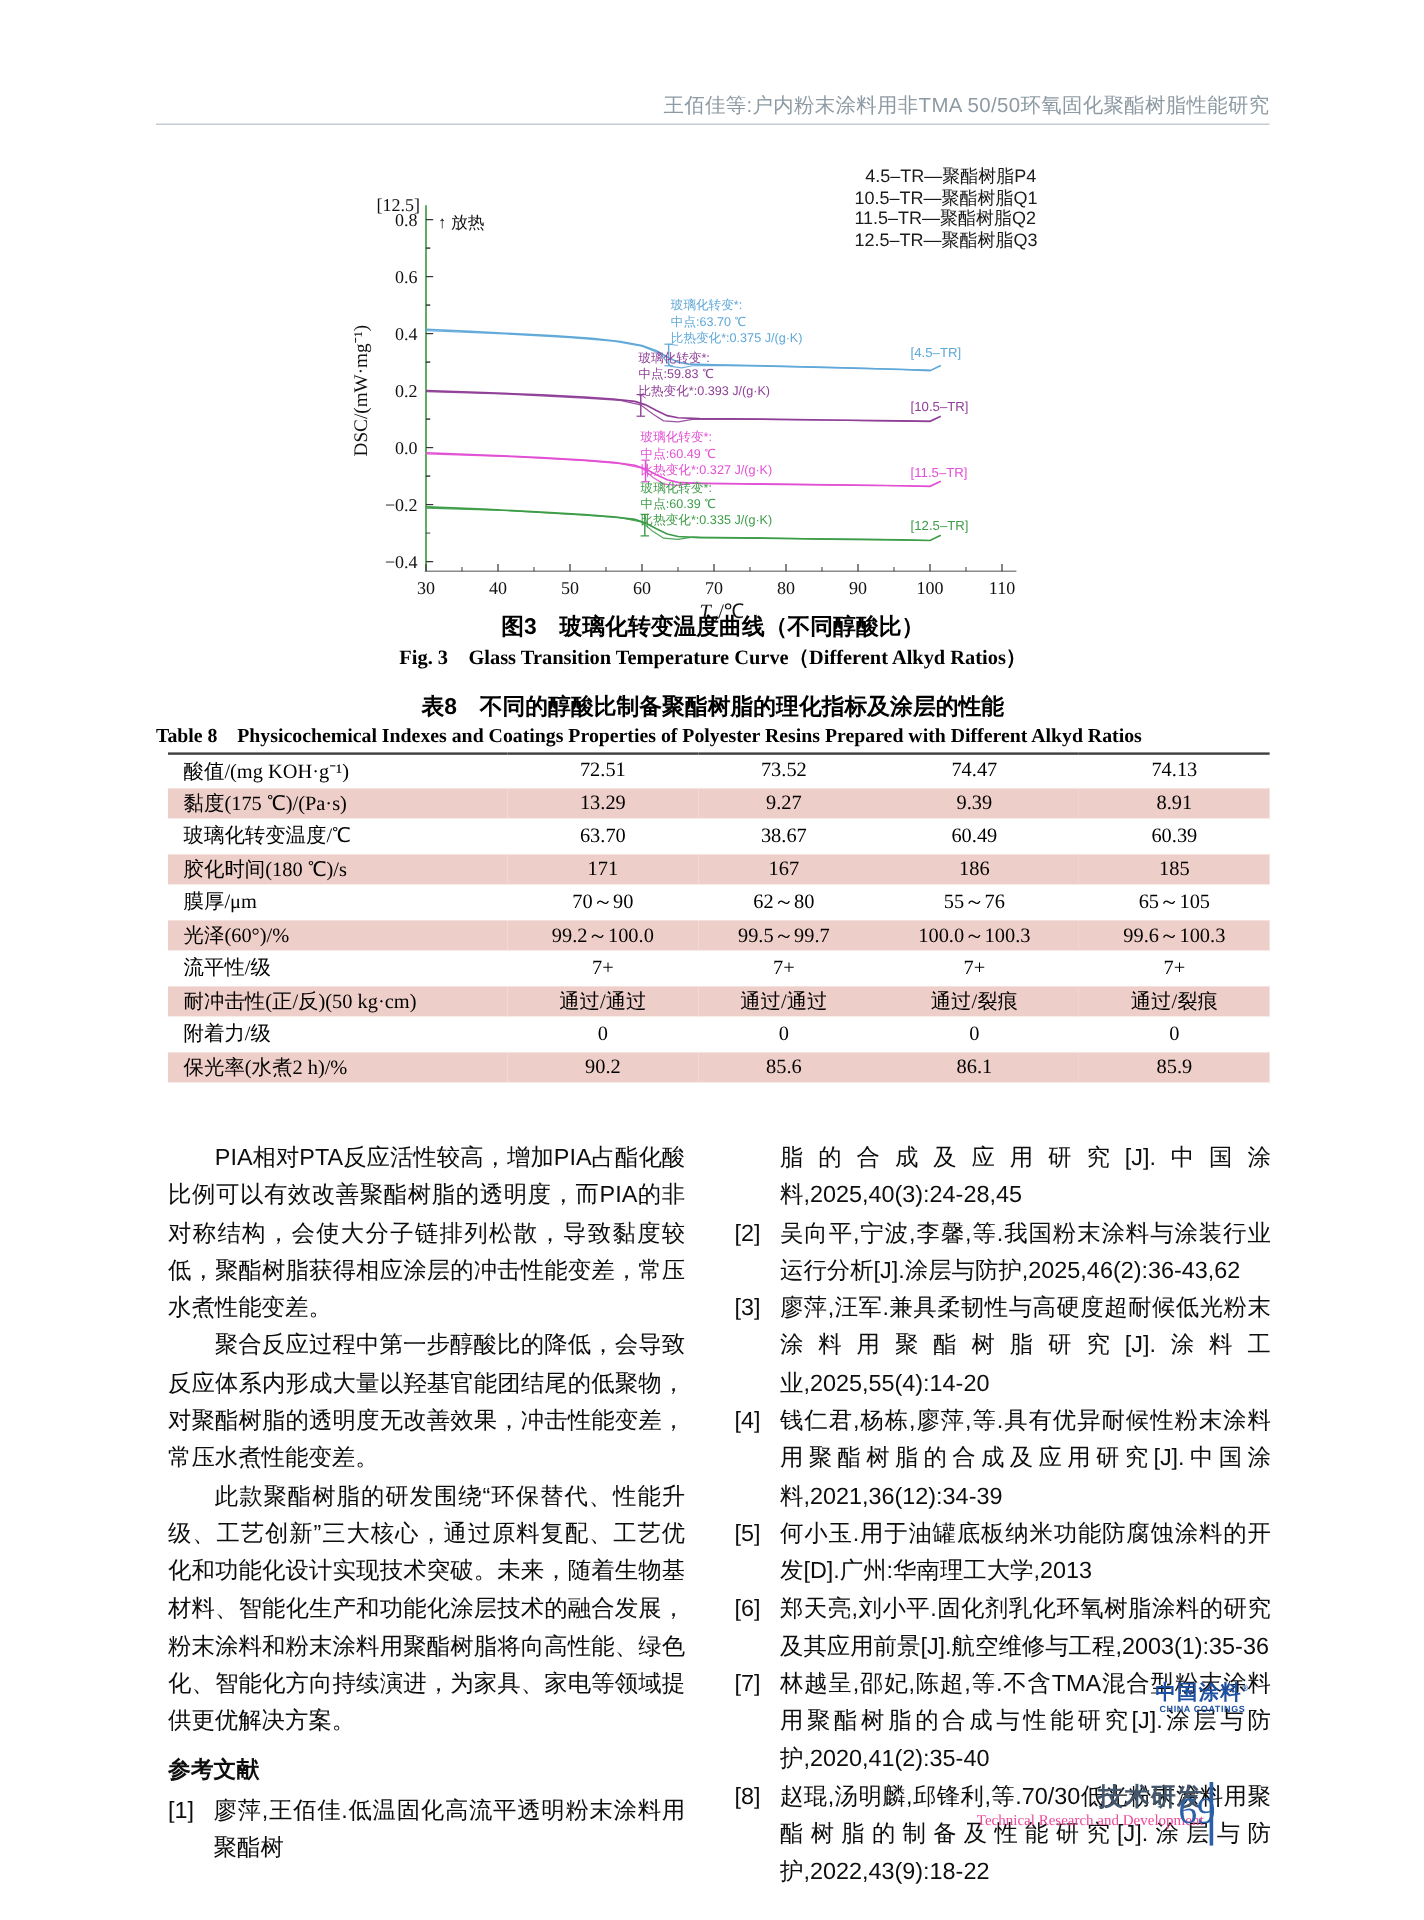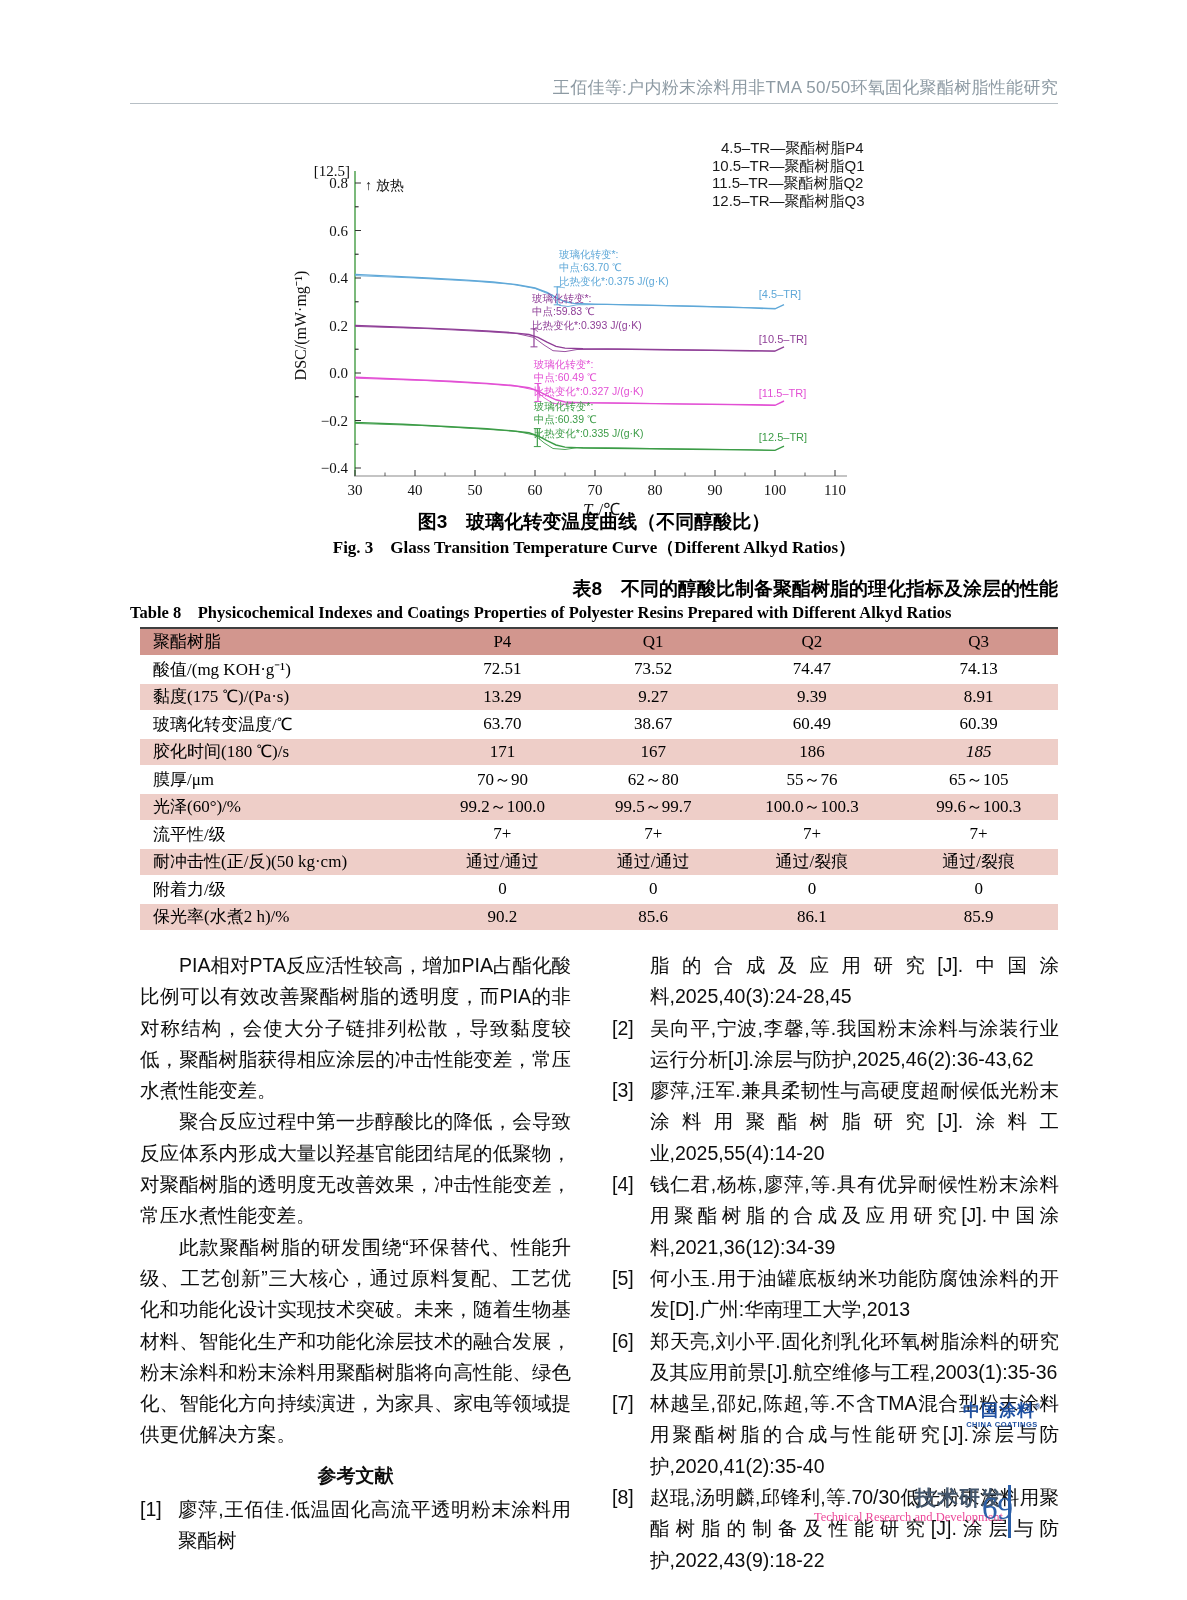--- a/index.html
+++ b/index.html
@@ -10,35 +10,35 @@
   .head-rule{position:absolute;top:103px;left:130px;width:928px;height:1px;background:#b7bfc5}
 
   .legend{position:absolute;left:712px;top:139px;font-family:Liberation Sans, sans-serif;
           font-size:15px;line-height:17.5px;color:#1a1a1a}
   #chart{position:absolute;left:290px;top:133px;width:580px;height:385px}
 
   .caption-zh{position:absolute;left:130px;top:509px;width:928px;text-align:center;
               font-size:19px;font-weight:bold;color:#000}
   .caption-en{position:absolute;left:130px;top:536px;width:928px;text-align:center;
               font-family:"Liberation Serif",serif;font-size:17px;font-weight:bold;color:#000}
-  .tbl-title-zh{position:absolute;left:130px;top:576px;width:928px;text-align:right;
+  .tbl-title-zh{position:absolute;left:130px;top:576px;width:928px;text-align:center;
                 font-size:19px;font-weight:bold;color:#000}
   .tbl-title-en{position:absolute;left:130px;top:602px;width:928px;text-align:left;
                 font-family:"Liberation Serif",serif;font-size:16.5px;font-weight:bold;color:#000}
 
   table.data{position:absolute;left:140px;top:627px;width:918px;border-collapse:collapse;
              border-top:2px solid #3f3f3f;font-family:"Liberation Serif",serif;font-size:17px;color:#000}
   table.data tr{height:27.5px}
   table.data td{padding:0;text-align:center;border-bottom:2px solid #fff;vertical-align:middle}
   table.data td.c0{text-align:left;padding-left:13px;width:270px}
 
   .col-left{position:absolute;left:140px;top:950px;width:431px;font-size:19.5px;
             line-height:31.3px;text-align:justify;color:#0d0d0d}
   .col-left p{margin:0;text-indent:2em}
-  .ref-head{margin:9px 0 3px 0;text-align:center;font-weight:bold;font-size:19px}
+  .ref-head{margin:9px 0 3px 0;font-weight:bold;font-size:19px}
   .ref-list{list-style:none;margin:0;padding:0}
   .ref-item{position:relative;padding-left:38px;text-align:justify}
   .ref-num{position:absolute;left:0;top:0}
   .col-right{position:absolute;left:612px;top:950px;width:447px;font-size:19.5px;
              line-height:31.3px;color:#0d0d0d}
 
   .logo{position:absolute;left:956px;top:1401px;width:92px;text-align:center;line-height:1.15}
   .logo-zh{font-size:17px;font-weight:bold;letter-spacing:1px}
   .logo-mark{font-size:7px;vertical-align:super}
   .logo-en{font-size:7.5px;font-weight:bold;letter-spacing:.5px}
@@ -157,27 +157,20 @@
 
   <div class="caption-zh">图3　玻璃化转变温度曲线（不同醇酸比）</div>
   <div class="caption-en">Fig. 3　Glass Transition Temperature Curve（Different Alkyd Ratios）</div>
 
   <div class="tbl-title-zh">表8　不同的醇酸比制备聚酯树脂的理化指标及涂层的性能</div>
   <div class="tbl-title-en">Table 8　Physicochemical Indexes and Coatings Properties of Polyester Resins Prepared with Different Alkyd Ratios</div>
 
   <table class="data" id="resin-table">
     <tbody>
         <tr>
-          <td class="c0" style="background: rgb(210, 150, 142);">聚酯树脂</td>
-          <td style="background: rgb(210, 150, 142);">P4</td>
-          <td style="background: rgb(210, 150, 142);">Q1</td>
-          <td style="background: rgb(210, 150, 142);">Q2</td>
-          <td style="background: rgb(210, 150, 142);">Q3</td>
-        </tr>
-        <tr>
           <td class="c0">酸值/(mg KOH·g⁻¹)</td>
           <td>72.51</td>
           <td>73.52</td>
           <td>74.47</td>
           <td>74.13</td>
         </tr>
         <tr>
           <td class="c0" style="background: rgb(238, 206, 200);">黏度(175 ℃)/(Pa·s)</td>
           <td style="background: rgb(238, 206, 200);">13.29</td>
           <td style="background: rgb(238, 206, 200);">9.27</td>
@@ -189,21 +182,21 @@
           <td>63.70</td>
           <td>38.67</td>
           <td>60.49</td>
           <td>60.39</td>
         </tr>
         <tr>
           <td class="c0" style="background: rgb(238, 206, 200);">胶化时间(180 ℃)/s</td>
           <td style="background: rgb(238, 206, 200);">171</td>
           <td style="background: rgb(238, 206, 200);">167</td>
           <td style="background: rgb(238, 206, 200);">186</td>
-          <td style="background: rgb(238, 206, 200); font-style: italic;">185</td>
+          <td style="background: rgb(238, 206, 200);">185</td>
         </tr>
         <tr>
           <td class="c0">膜厚/μm</td>
           <td>70～90</td>
           <td>62～80</td>
           <td>55～76</td>
           <td>65～105</td>
         </tr>
         <tr>
           <td class="c0" style="background: rgb(238, 206, 200);">光泽(60°)/%</td>

